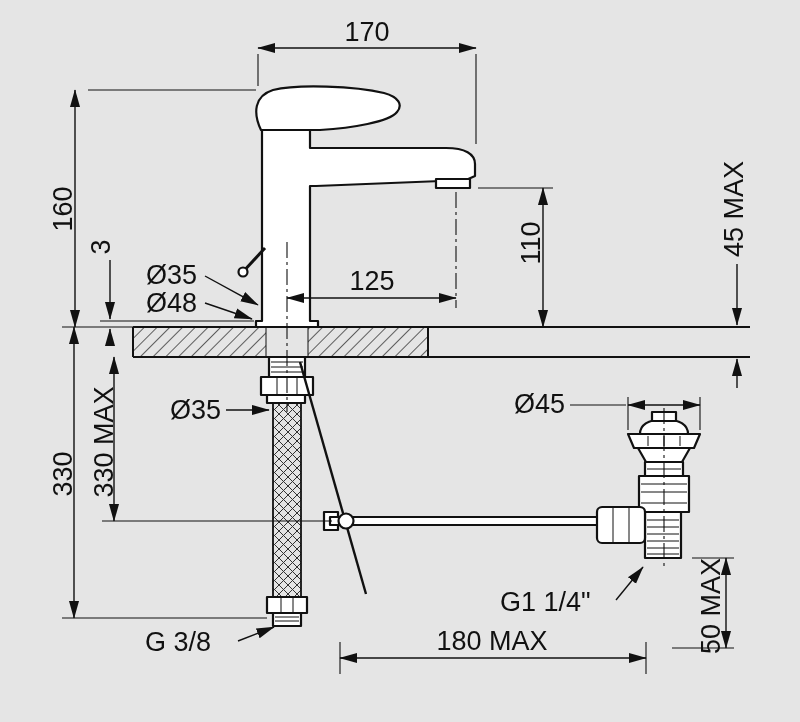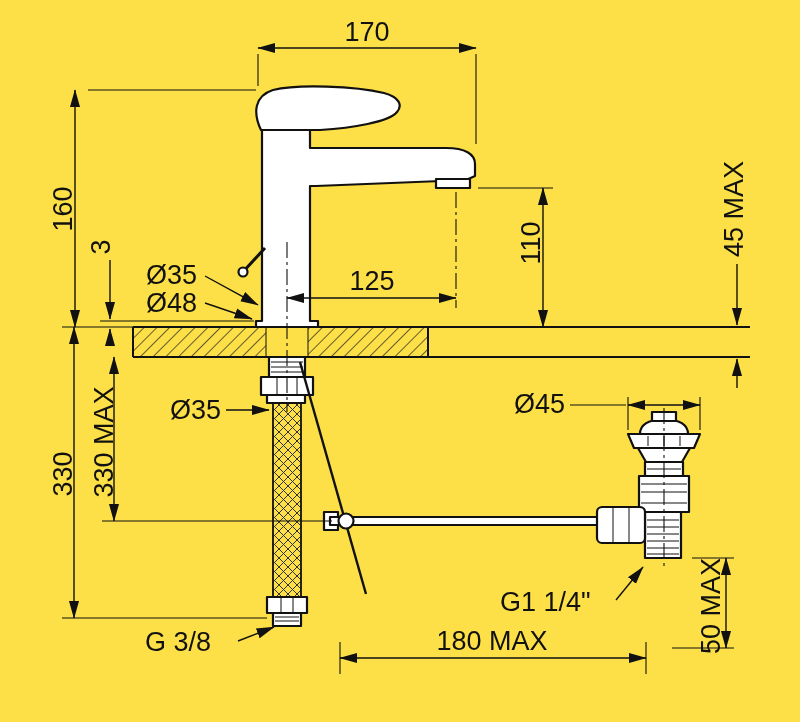--- a/index.html
+++ b/index.html
@@ -1,16 +1,16 @@
 <!DOCTYPE html>
 <html><head>
 <meta charset="utf-8">
 <style>
   html,body{margin:0;padding:0;background:#ffffff;}
-  .stage{width:800px;height:722px;position:relative;background:#fde047;overflow:hidden;}
+  .stage{width:800px;height:722px;position:relative;background:#e5e5e5;overflow:hidden;}
   svg{display:block;}
   text{font-family:"Liberation Sans","DejaVu Sans",sans-serif;font-size:27px;fill:#111;}
   .obj{fill:#fff;stroke:#111;stroke-width:2.2;stroke-linejoin:round;}
   .objthin{stroke:#111;stroke-width:1;fill:none;}
   .deckline{stroke:#111;stroke-width:2;fill:none;}
   .dim{stroke:#111;stroke-width:1.4;fill:none;}
   .dim2{marker-start:url(#arr);marker-end:url(#arr);}
   .dim1{marker-end:url(#arr);}
   .ext{stroke:#111;stroke-width:1.1;fill:none;}
   .cl{stroke:#111;stroke-width:1.1;fill:none;stroke-dasharray:16 4 3 4;}

